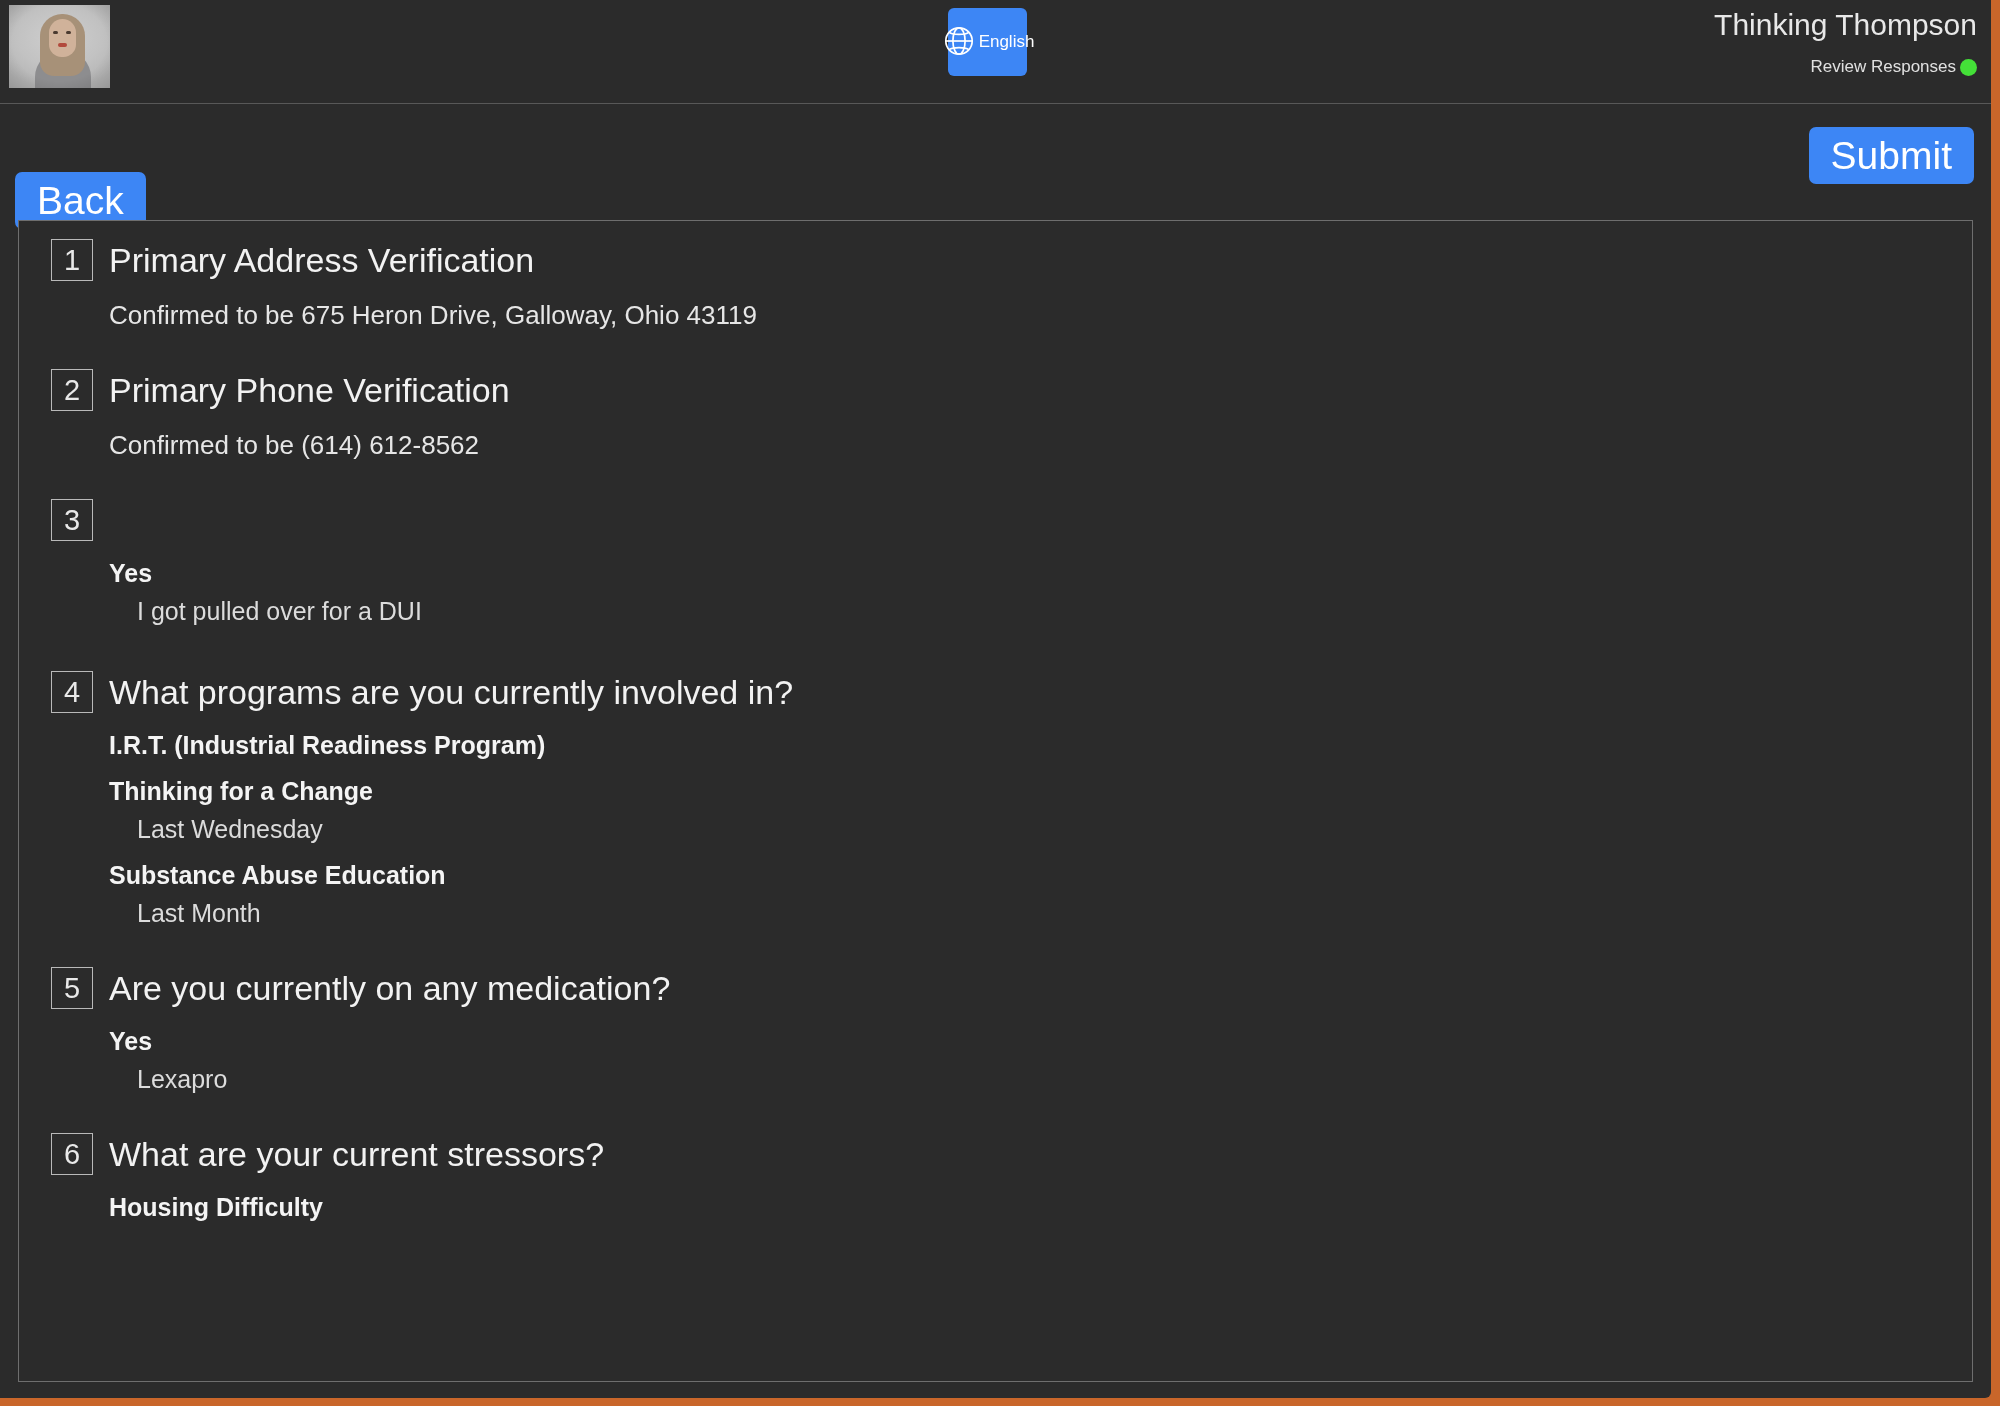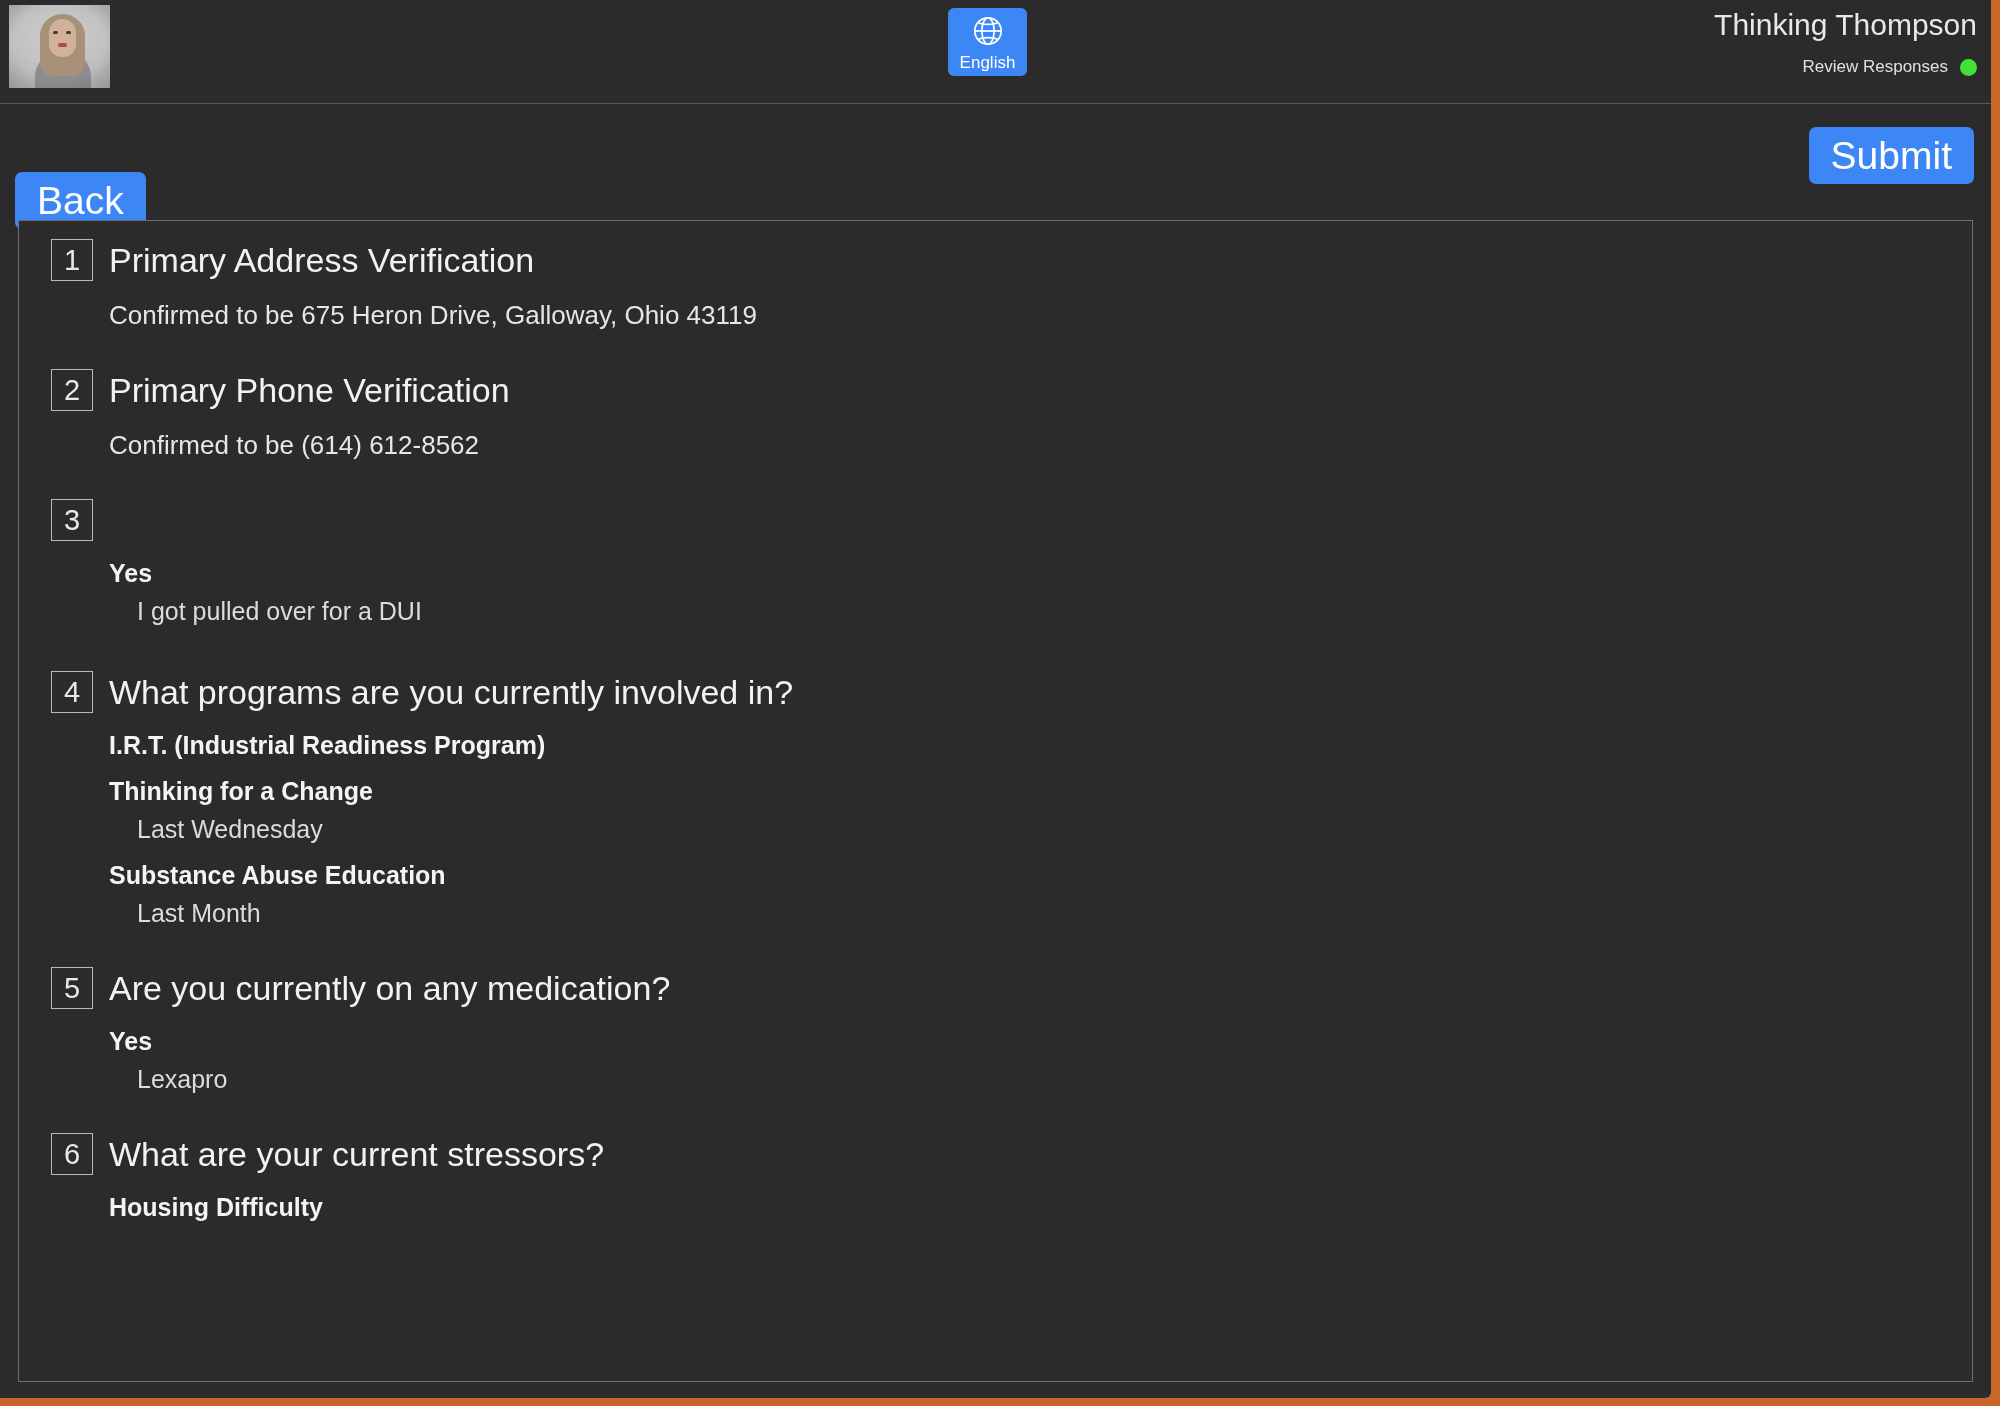--- a/index.html
+++ b/index.html
@@ -92,21 +92,21 @@
     background: radial-gradient(ellipse 85% 85% at 50% 45%, rgba(0,0,0,0) 55%, rgba(0,0,0,.22) 100%);
   }
 
   #lang-button {
     position: absolute;
     left: 948px; top: 8px;
     width: 79px; height: 68px;
     background: #3d86f5;
     border-radius: 6px;
     display: flex;
-    flex-direction: column;
+    flex-direction: row;
     align-items: center;
     justify-content: center;
     gap: 2px;
     cursor: pointer;
     border: none;
   }
   #lang-button .globe { display: block; }
   #lang-label {
     color: #ffffff;
     font-size: 17px;
@@ -119,21 +119,21 @@
     color: #e8e8e8;
     font-size: 30px;
     line-height: 38px;
     white-space: nowrap;
   }
   #review-row {
     position: absolute;
     right: 14px; top: 56px;
     display: flex;
     align-items: center;
-    gap: 12px;
+    gap: 4px;
     white-space: nowrap;
   }
   #review-label {
     color: #e0e0e0;
     font-size: 17px;
     line-height: 22px;
   }
   #status-dot {
     width: 17px; height: 17px;
     border-radius: 50%;

